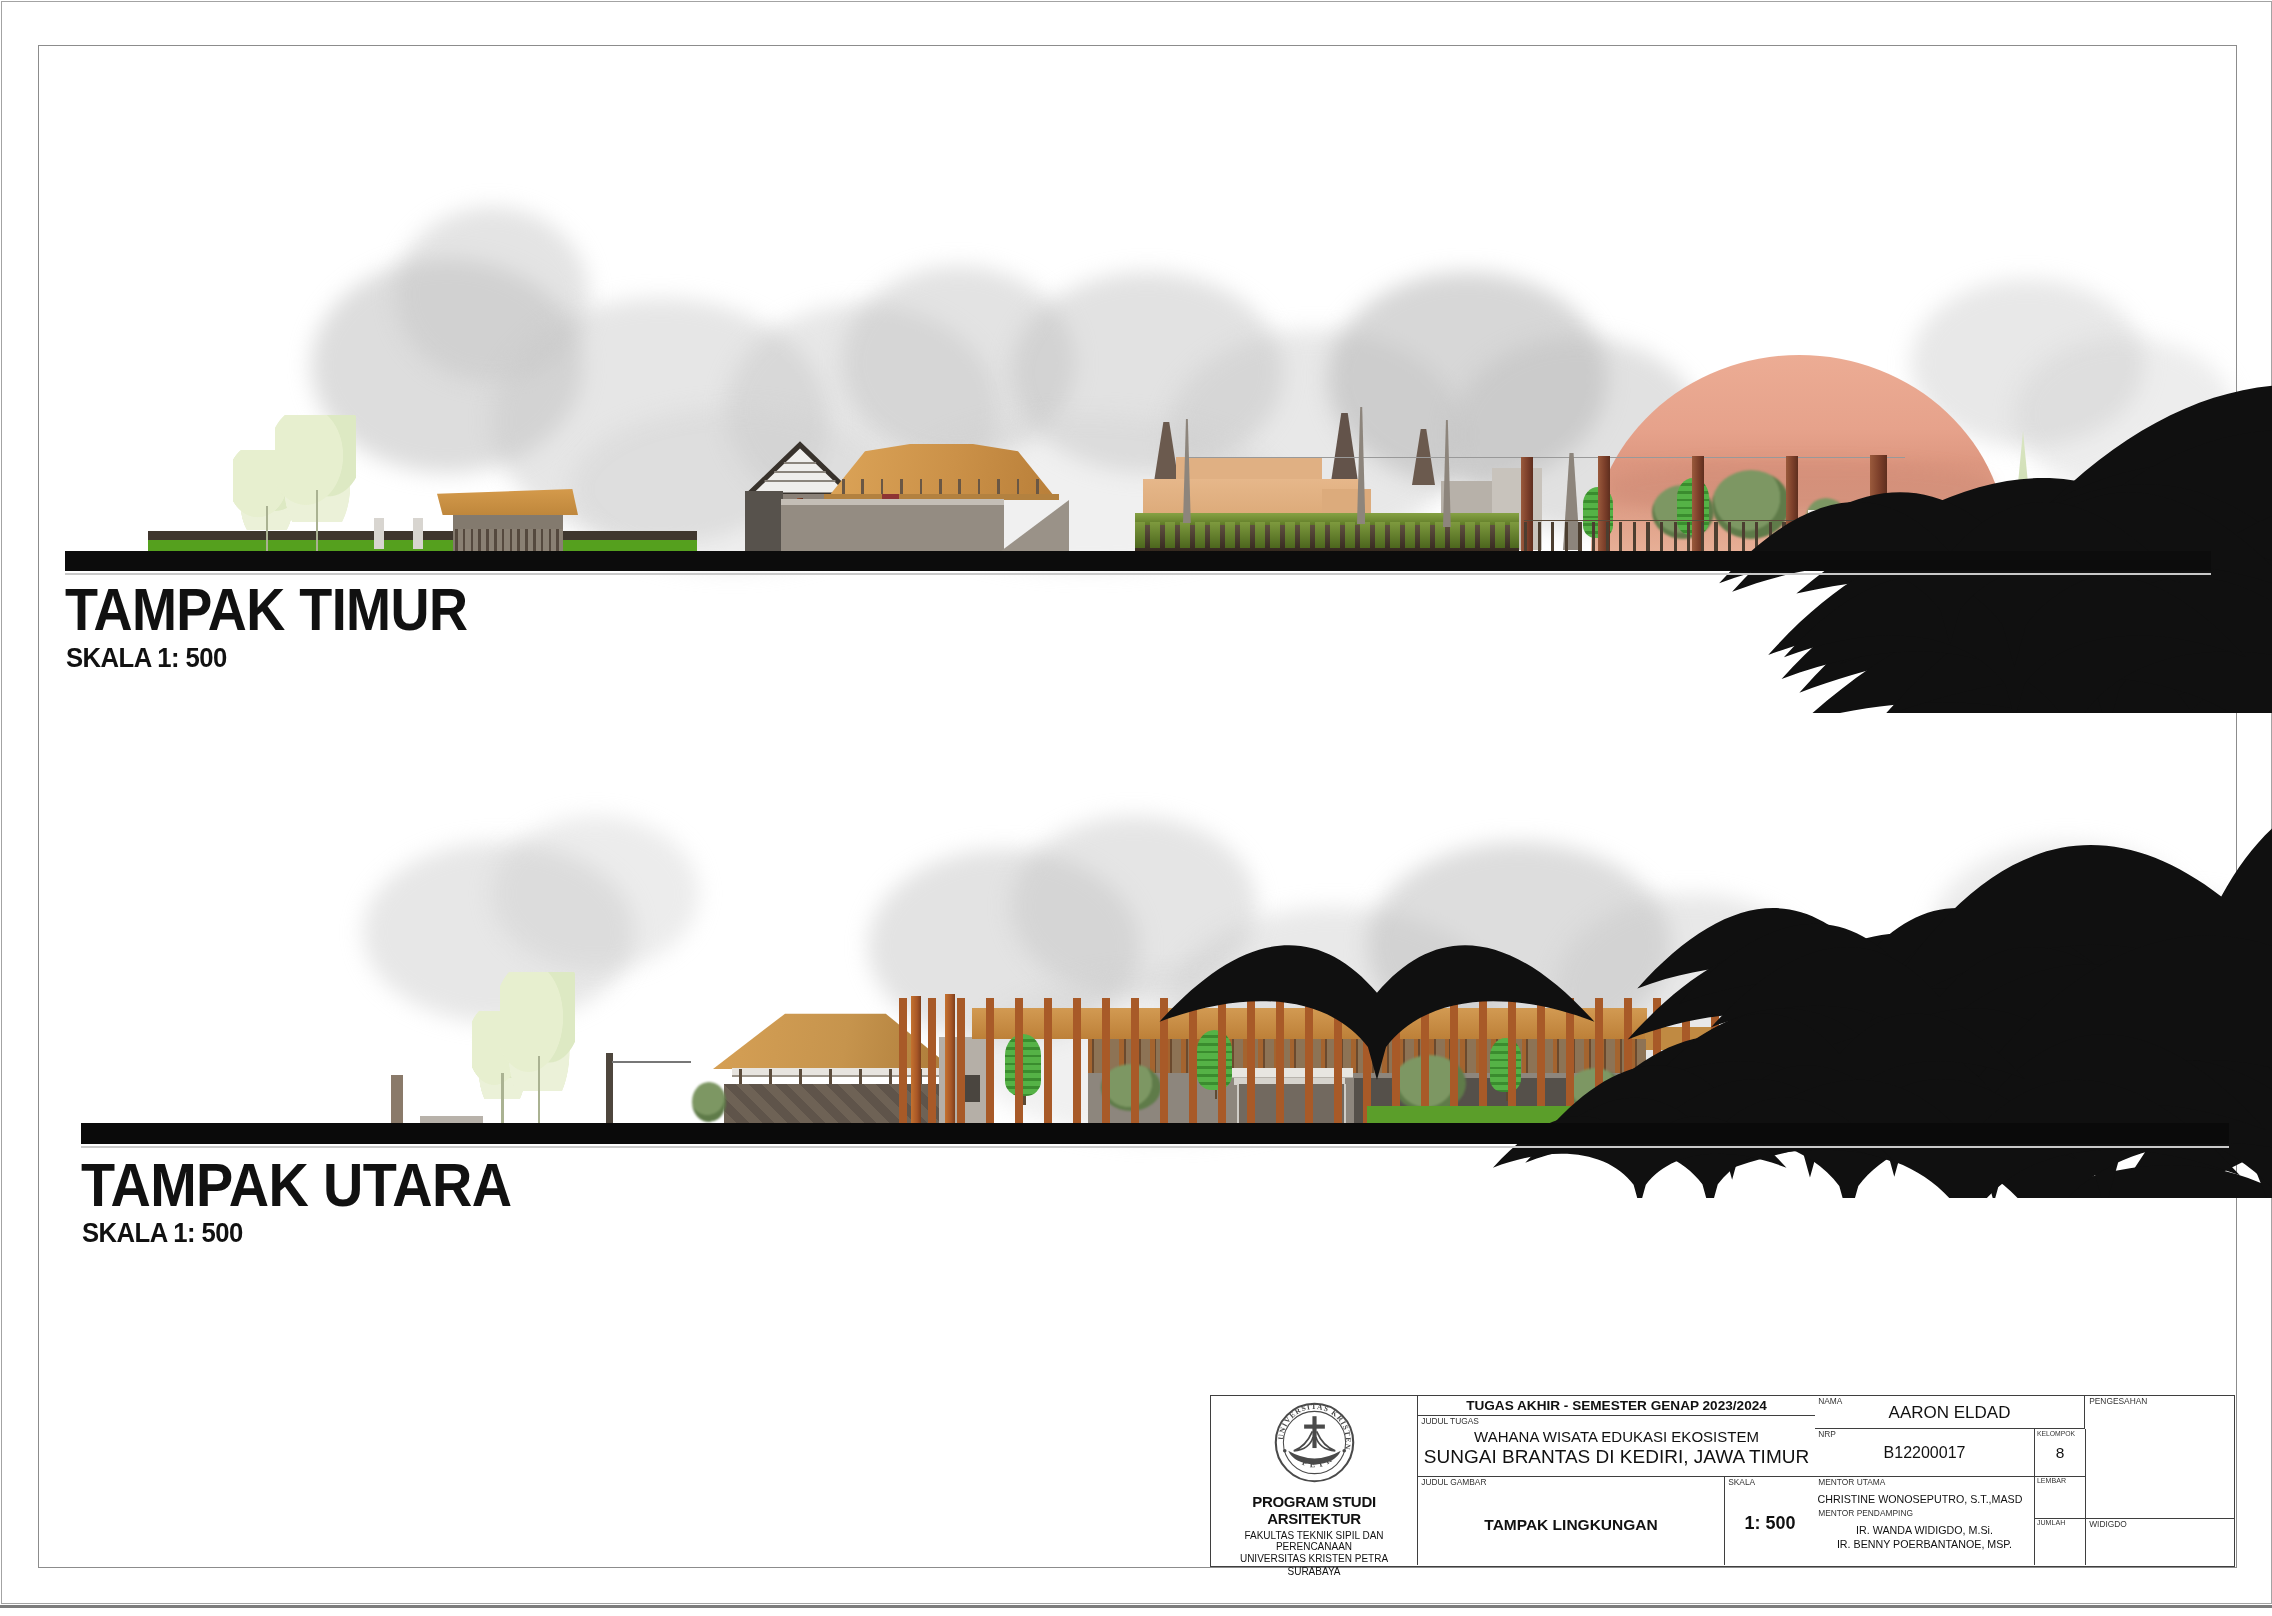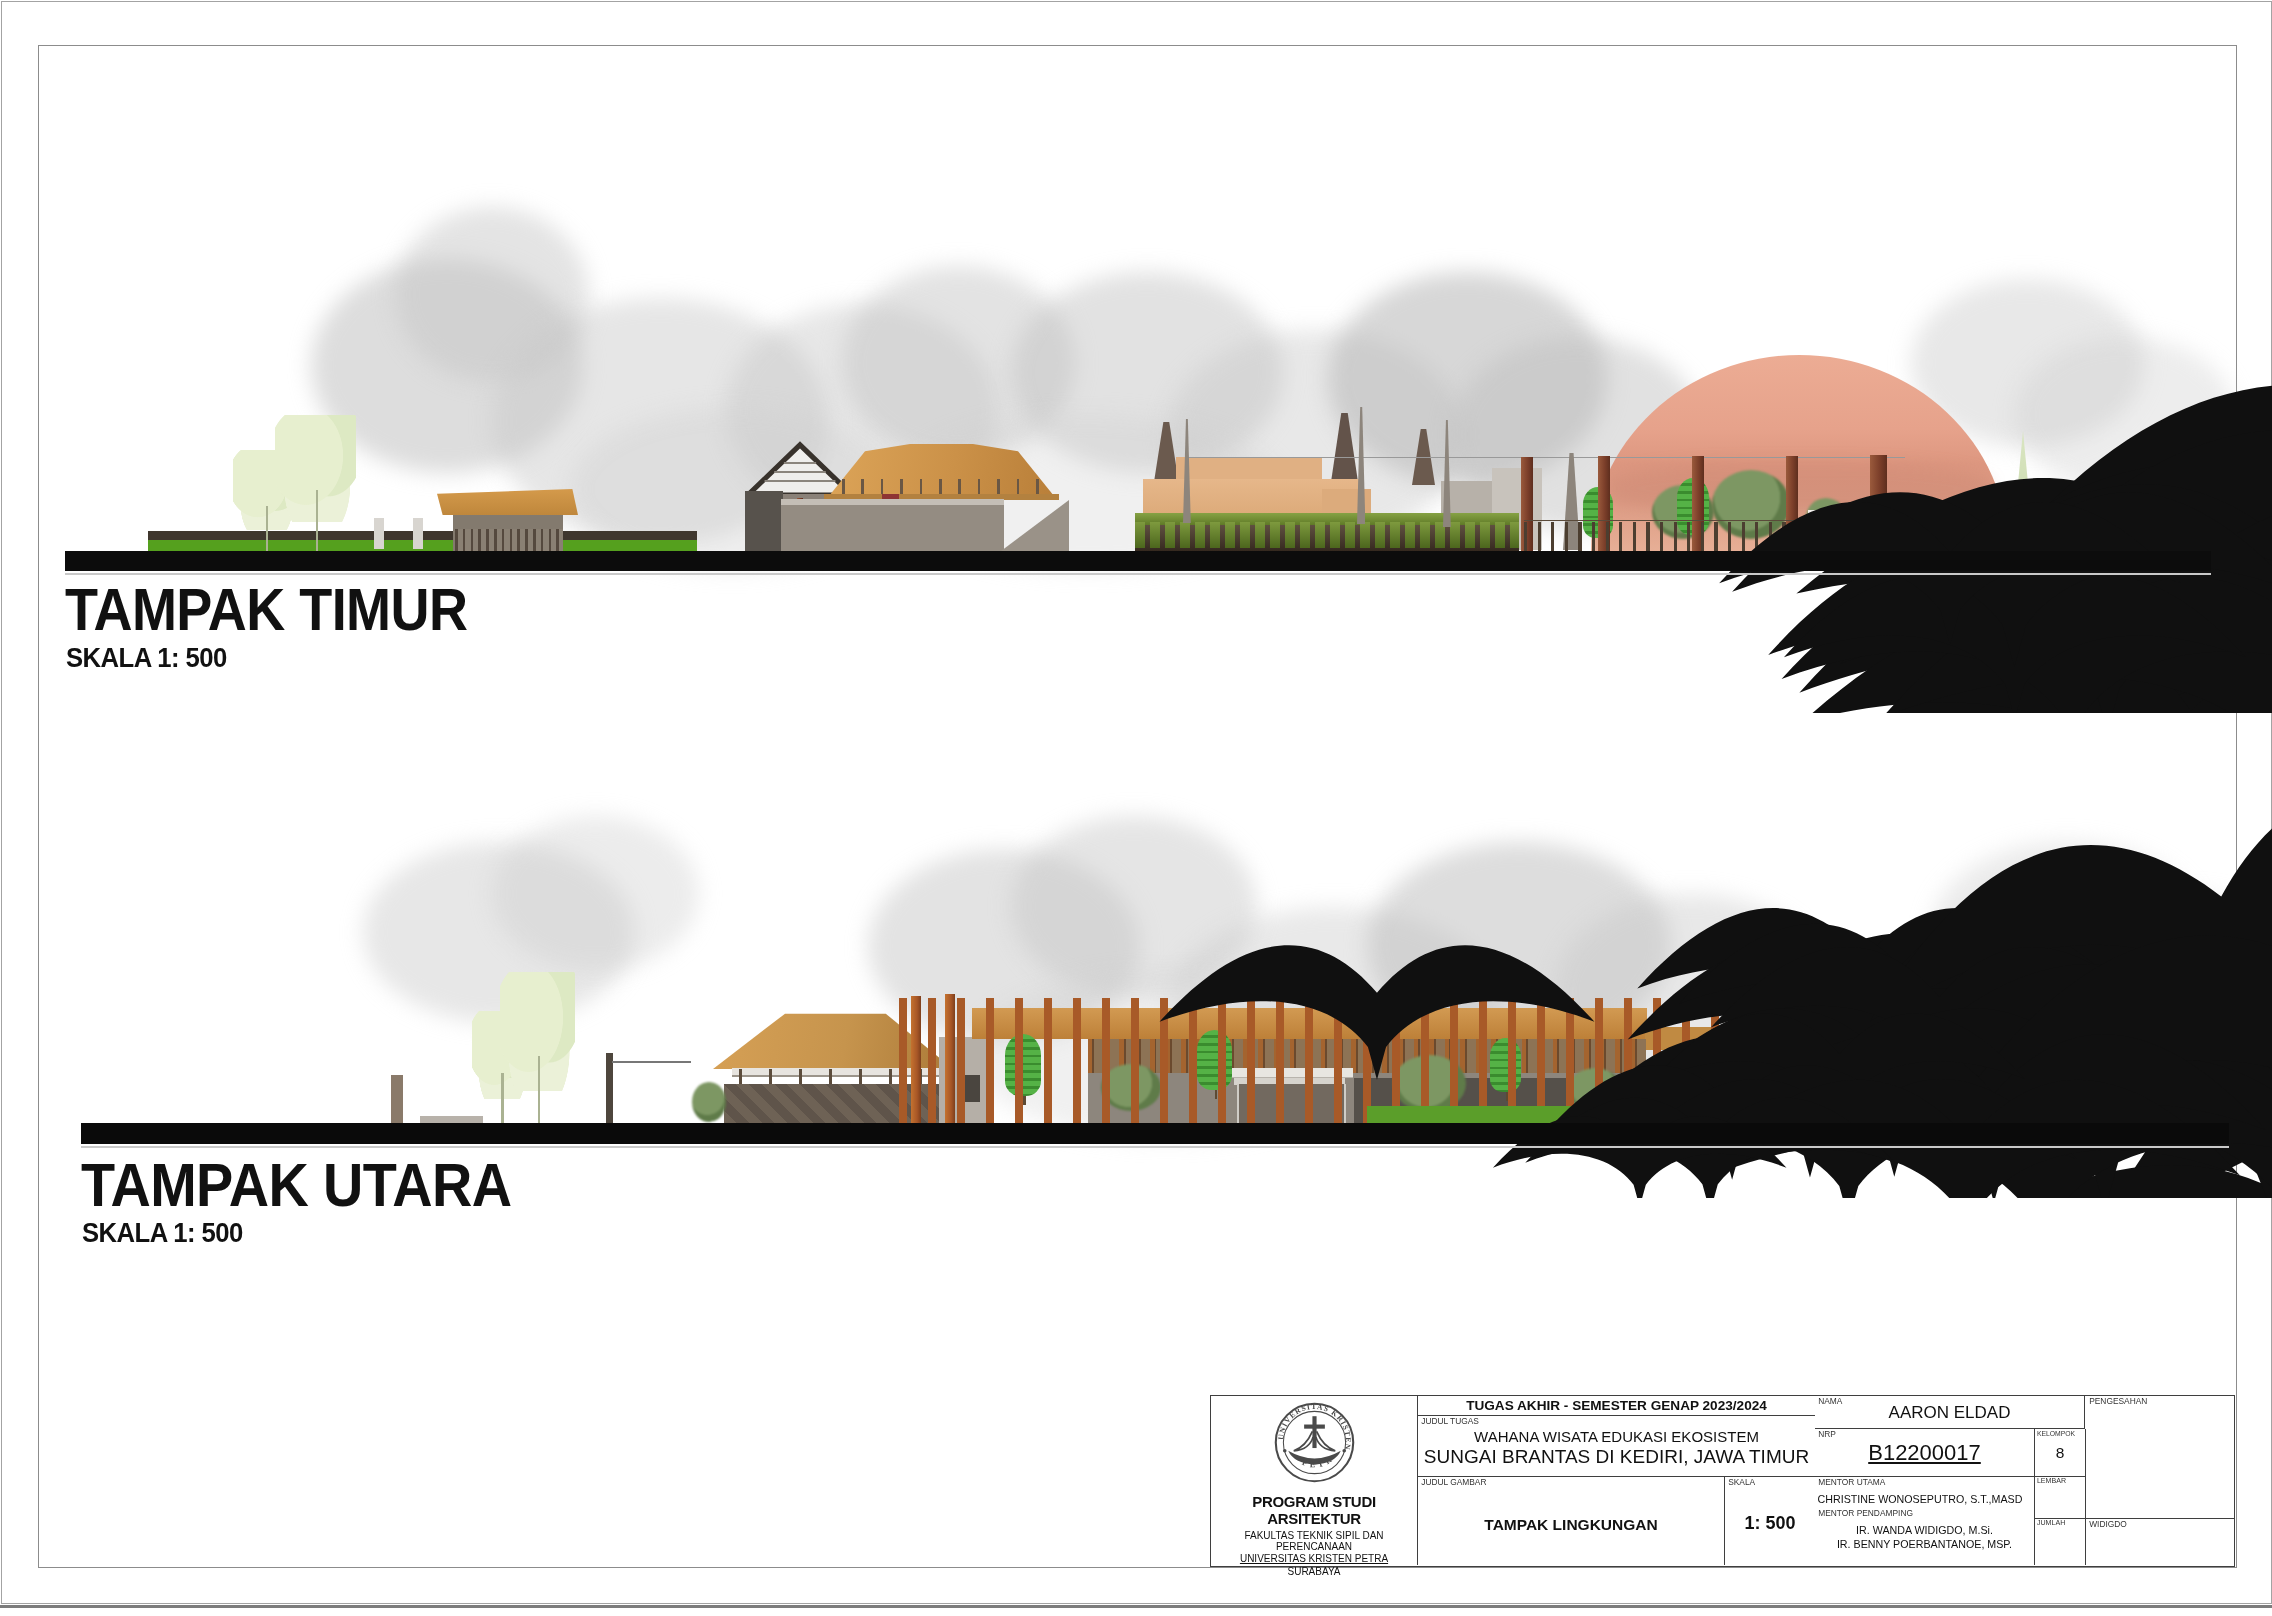--- a/index.html
+++ b/index.html
@@ -353,21 +353,21 @@
         <text font-size="11" font-weight="bold" fill="#4a4a4a" letter-spacing="1.5" font-family="Liberation Serif,serif">
           <textPath href="#sealTopArc" startOffset="6%">UNIVERSITAS KRISTEN</textPath>
         </text>
         <text font-size="12" font-weight="bold" fill="#4a4a4a" letter-spacing="5" font-family="Liberation Serif,serif">
           <textPath href="#sealBotArc" startOffset="24%">PETRA</textPath>
         </text>
       </svg>
       <div style="text-align:center;margin-top:9px;">
         <div style="font-size:15px;font-weight:bold;letter-spacing:-0.3px;">PROGRAM STUDI ARSITEKTUR</div>
         <div style="font-size:10px;margin-top:3px;">FAKULTAS TEKNIK SIPIL DAN PERENCANAAN</div>
-        <div style="font-size:10px;margin-top:1.3px;text-decoration:underline;">UNIVERSITAS KRISTEN PETRA</div>
+        <div style="font-size:10px;margin-top:1.3px;">UNIVERSITAS KRISTEN PETRA</div>
         <div style="font-size:10px;margin-top:1.3px;">SURABAYA</div>
       </div>
     </div>
 
     <div class="cell" style="left:207px;top:0;width:398px;height:20px;border-width:0 1.3px 1.3px 0;">
       <div class="cv" style="font-size:13.6px;font-weight:bold;line-height:19px;">TUGAS AKHIR - SEMESTER GENAP 2023/2024</div>
     </div>
 
     <div class="cell" style="left:207px;top:20px;width:398px;height:61px;border-width:0 1.3px 1.3px 0;">
       <div class="cl">JUDUL TUGAS</div>
@@ -385,21 +385,21 @@
       <div class="cv" style="font-size:18px;font-weight:bold;margin-top:24.6px;">1: 500</div>
     </div>
 
     <div class="cell" style="left:604px;top:0;width:270px;height:33px;border-width:0 1.3px 1.3px 0;">
       <div class="cl" style="position:absolute;">NAMA</div>
       <div class="cv" style="font-size:17px;line-height:33px;">AARON ELDAD</div>
     </div>
 
     <div class="cell" style="left:604px;top:33px;width:220px;height:48px;border-width:0 1.3px 1.3px 0;">
       <div class="cl" style="position:absolute;">NRP</div>
-      <div class="cv" style="font-size:22px;line-height:47px;text-decoration:underline;">B12200017</div>
+      <div class="cv" style="font-size:16px;line-height:47px;">B12200017</div>
     </div>
 
     <div class="cell" style="left:824px;top:33px;width:51px;height:48px;border-width:0 1.3px 1.3px 0;">
       <div class="cl" style="font-size:6.8px;padding:1.3px 1.9px;">KELOMPOK</div>
       <div class="cv" style="font-size:15.5px;margin-top:5.2px;">8</div>
     </div>
 
     <div class="cell" style="left:604px;top:81px;width:220px;height:88px;border-width:0 1.3px 0 0;">
       <div class="cl">MENTOR UTAMA</div>
       <div style="font-size:10.7px;padding:3.9px 2.6px 2.6px;">CHRISTINE WONOSEPUTRO, S.T.,MASD</div>

